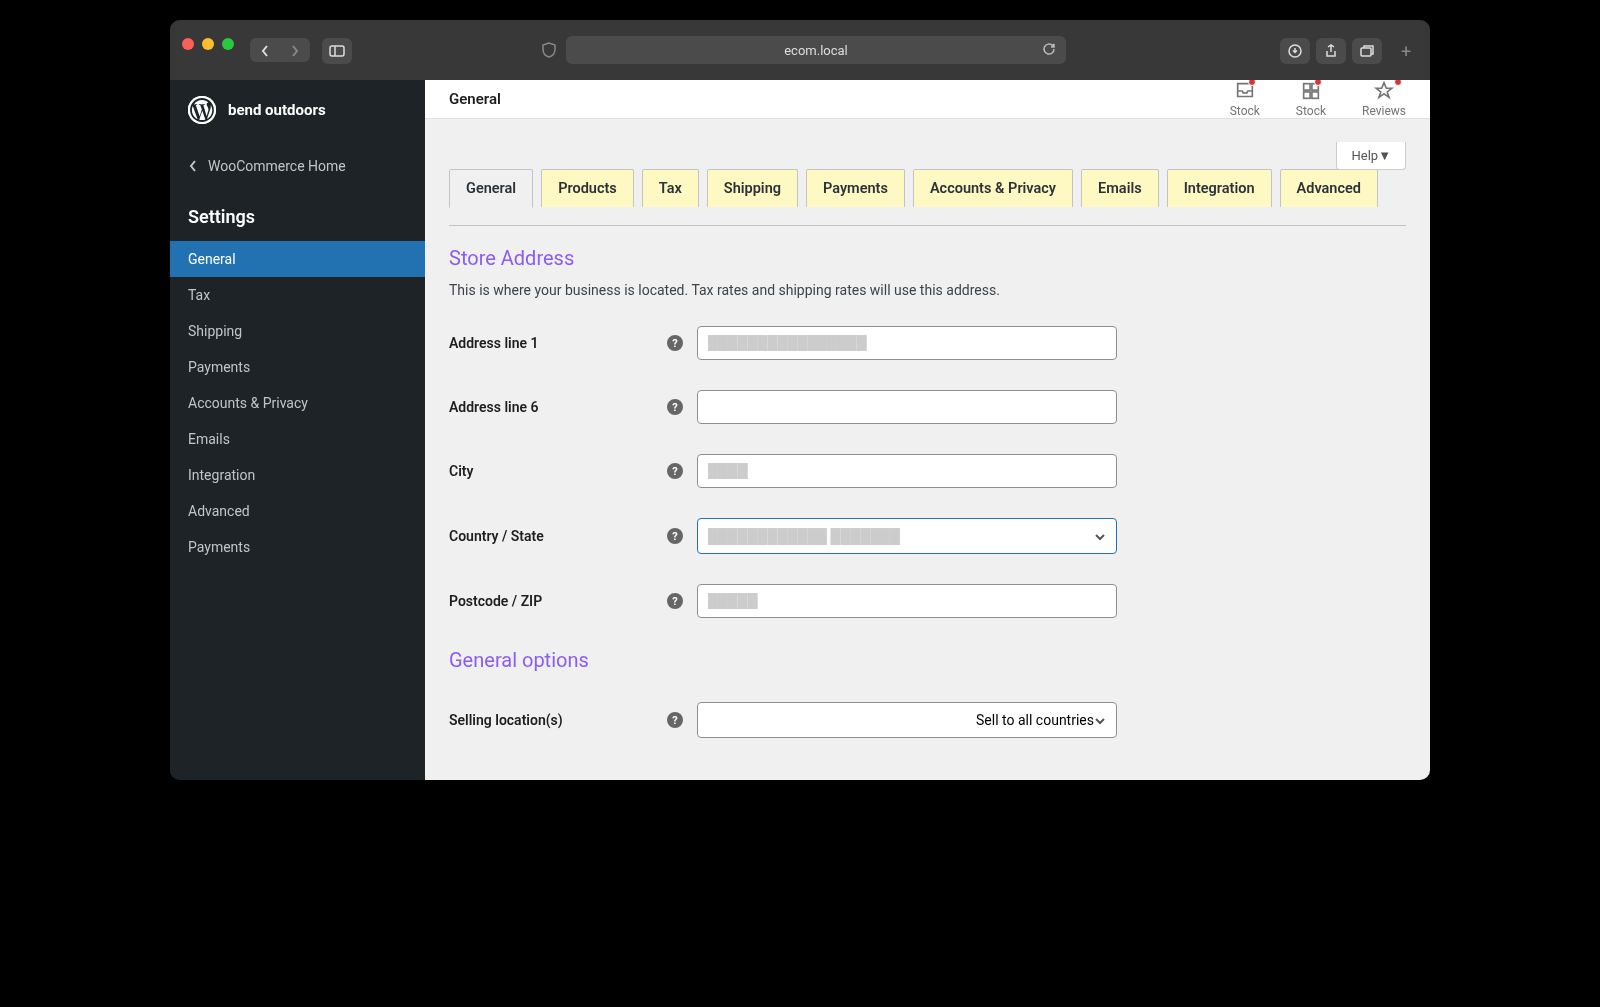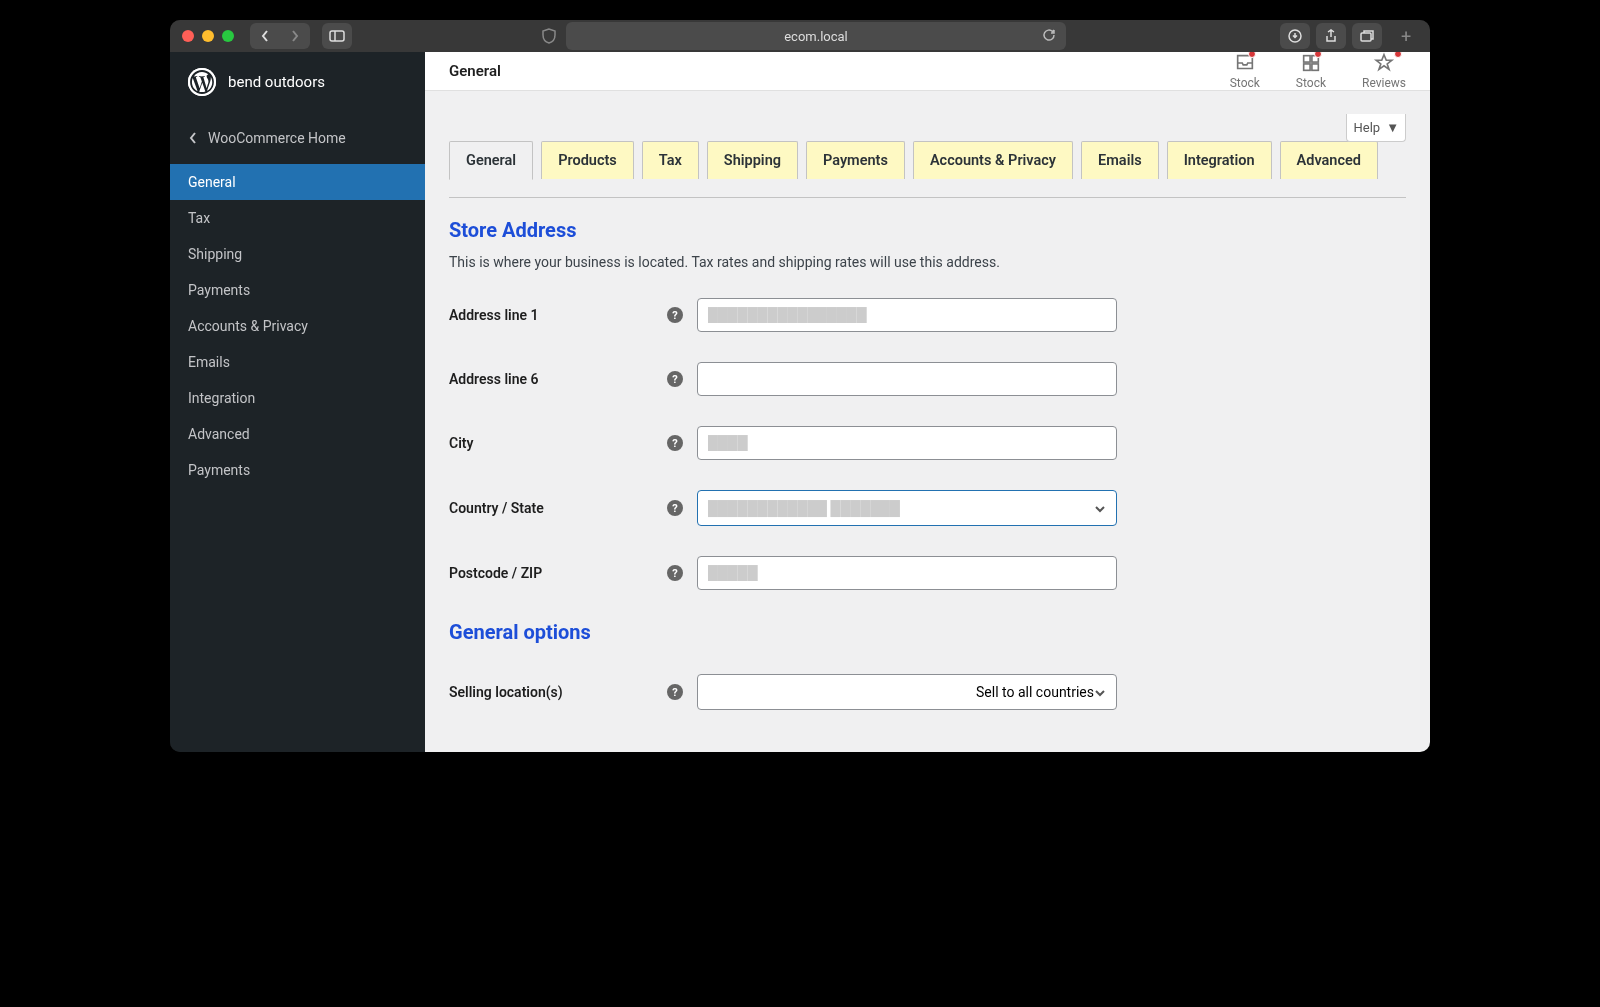--- a/index.html
+++ b/index.html
@@ -1,20 +1,20 @@
 <!DOCTYPE html>
 <html><head>
 <meta charset="utf-8">
 <style>
 * { margin: 0; padding: 0; box-sizing: border-box; font-family: -apple-system, BlinkMacSystemFont, "Segoe UI", Roboto, sans-serif; }
 body { background: #000; display: flex; align-items: flex-start; justify-content: center; padding: 20px; min-height: 1007px; }
 .window { width: 1260px; background: #1e1e1e; border-radius: 10px; overflow: hidden; box-shadow: 0 20px 60px rgba(0,0,0,0.5); }
 
 
-.browser-bar { background: #383838; height: 32px; display: flex; align-items: center; padding: 0 12px; gap: 8px; }
+.browser-bar { background: #383838; height: 60px; display: flex; padding: 18px 12px; gap: 8px; }
 .traffic-lights { display: flex; gap: 8px; margin-right: 8px; }
 .tl { width: 12px; height: 12px; border-radius: 50%; }
 .tl-red { background: #ff5f57; }
 .tl-yellow { background: #ffbd2e; }
 .tl-green { background: #28c840; }
 .nav-btns { display: flex; background: #4b4b4b; border-radius: 6px; }
 .nav-btn { width: 30px; height: 26px; display: flex; align-items: center; justify-content: center; color: #888; }
 .nav-btn.active { color: #ddd; }
 .nav-btn svg { width: 10px; height: 14px; }
 .sidebar-toggle { background: #4b4b4b; border-radius: 6px; width: 30px; height: 26px; display: flex; align-items: center; justify-content: center; color: #ddd; margin-left: 4px; }
@@ -25,45 +25,45 @@
 .right-btns { display: flex; gap: 6px; margin-left: auto; }
 .right-btn { background: #4b4b4b; border-radius: 6px; width: 30px; height: 26px; display: flex; align-items: center; justify-content: center; color: #ddd; }
 .new-tab { width: 24px; height:26px; display:flex; align-items:center; justify-content:center; color:#888; font-size:18px; margin-left:4px;}
 
 
 .app { display: flex; height: 700px; }
 .wp-sidebar { width: 255px; background: #1d2327; color: #c3c4c7; display: flex; flex-direction: column; }
 .wp-logo-row { display: flex; align-items: center; gap: 12px; padding: 16px 18px; }
 .wp-logo { width: 28px; height: 28px; border-radius: 50%; background: #fff; display: flex; align-items: center; justify-content: center; color: #1d2327; font-weight: bold; font-size: 18px; position:relative; }
 .wp-logo svg { width:28px; height:28px; }
-.site-name { color: #fff; font-size: 15px; font-weight: 400; }
+.site-name { color: #fff; font-size: 15px; font-weight: 700; }
 .back-home { display: flex; align-items: center; gap: 10px; padding: 18px 18px; color: #c3c4c7; font-size: 14px; cursor:pointer;}
 .back-home svg { width: 10px; height: 14px; }
 .settings-header { padding: 14px 18px; color: #fff; font-size: 18px; font-weight: 600; }
 .sidebar-menu { list-style: none; }
 .sidebar-menu li { padding: 10px 18px; font-size: 14px; color: #c3c4c7; cursor: pointer; }
 .sidebar-menu li.active { background: #2271b1; color: #fff; }
 
 
 .main { flex: 1; background: #f0f0f1; display: flex; flex-direction: column; overflow-y: auto; position: relative; }
 .topbar { background: #fff; border-bottom: 1px solid #e0e0e0; display: flex; align-items: center; padding: 0 24px; height: 62px; }
 .page-title { font-size: 15px; font-weight: 600; color: #1e1e1e; }
 .topbar-actions { margin-left: auto; display: flex; gap: 36px; }
 .topbar-action { display: flex; flex-direction: column; align-items: center; gap: 2px; color: #757575; font-size: 12px; cursor:pointer; position:relative;}
 .topbar-action svg { width: 22px; height: 22px; }
 .badge { position: absolute; top: -2px; right: 4px; width: 8px; height: 8px; background: #d63638; border-radius: 50%; border: 1.5px solid #fff; }
-.help-btn { position: absolute; top: 62px; right: 24px; background: #fff; border: 1px solid #ccc; border-top: none; padding: 6px 6px; font-size: 13px; color: #555; display:flex; align-items:center; gap:6px; border-radius: 0 0 4px 4px; cursor:pointer; z-index:2;}
+.help-btn { position: absolute; top: 62px; right: 24px; background: #fff; border: 1px solid #ccc; border-top: none; padding: 6px 14px; font-size: 13px; color: #555; display:flex; align-items:center; border-radius: 0 0 4px 4px; cursor:pointer; z-index:2;}
 
 .content { padding: 50px 24px 30px; }
 .tabs { display: flex; gap: 8px; margin-bottom: 18px; }
 .tab { background: #fef9c3; border: 1px solid #c3c3c3; border-bottom: none; padding: 10px 16px; font-size: 14.5px; font-weight: 600; color: #2c3338; cursor: pointer; border-radius: 2px 2px 0 0;}
 .tab.active { background: #f0f0f1; border-bottom: 1px solid #f0f0f1; margin-bottom: -1px; }
 .tabs-wrap { border-bottom: 1px solid #c3c3c3; margin-bottom: 20px; }
 
-h2 { font-size: 20px; color: #1d4ed8; margin-bottom: 12px; font-weight: 700; }
+h2 { font-size: 20px; color: #8b5cf6; margin-bottom: 12px; font-weight: 400; }
 .section-desc { font-size: 14px; color: #3c434a; margin-bottom: 28px; }
 
 .form-row { display: flex; align-items: center; margin-bottom: 30px; }
 .form-label { width: 218px; font-size: 14px; font-weight: 600; color: #1e1e1e; }
 .help-icon { width: 16px; height: 16px; background: #666; border-radius: 50%; color: #fff; font-size: 11px; display: flex; align-items: center; justify-content: center; margin-right: 14px; cursor:help; font-weight:bold;}
 .form-input { width: 420px; height: 34px; border: 1px solid #8c8f94; border-radius: 4px; padding: 0 10px; font-size: 14px; background: #fff; }
 .form-select { width: 420px; height: 36px; border: 1px solid #2271b1; border-radius: 4px; padding: 0 10px; font-size: 14px; background: #fff; display:flex; align-items:center; justify-content:space-between; cursor:pointer;}
 .form-select.gray { border-color: #8c8f94; justify-content: flex-end; }
 .chev { color: #555; }
 </style>
@@ -146,20 +146,21 @@
             </svg>
         </div>
         <div class="site-name">bend outdoors</div>
       </div>
       <div class="back-home">
         <svg viewBox="0 0 8 14" fill="none" stroke="currentColor" stroke-width="2">
             <path d="M6 2L2 7l4 5"></path>
           </svg>
         <span>WooCommerce Home</span>
       </div>
+      <div class="settings-header">Settings</div>
       <ul class="sidebar-menu" id="sidebar-menu">
           <li class="active">General</li>
           <li>Tax</li>
           <li>Shipping</li>
           <li>Payments</li>
           <li>Accounts &amp; Privacy</li>
           <li>Emails</li>
           <li>Integration</li>
           <li>Advanced</li>
           <li>Payments</li>

